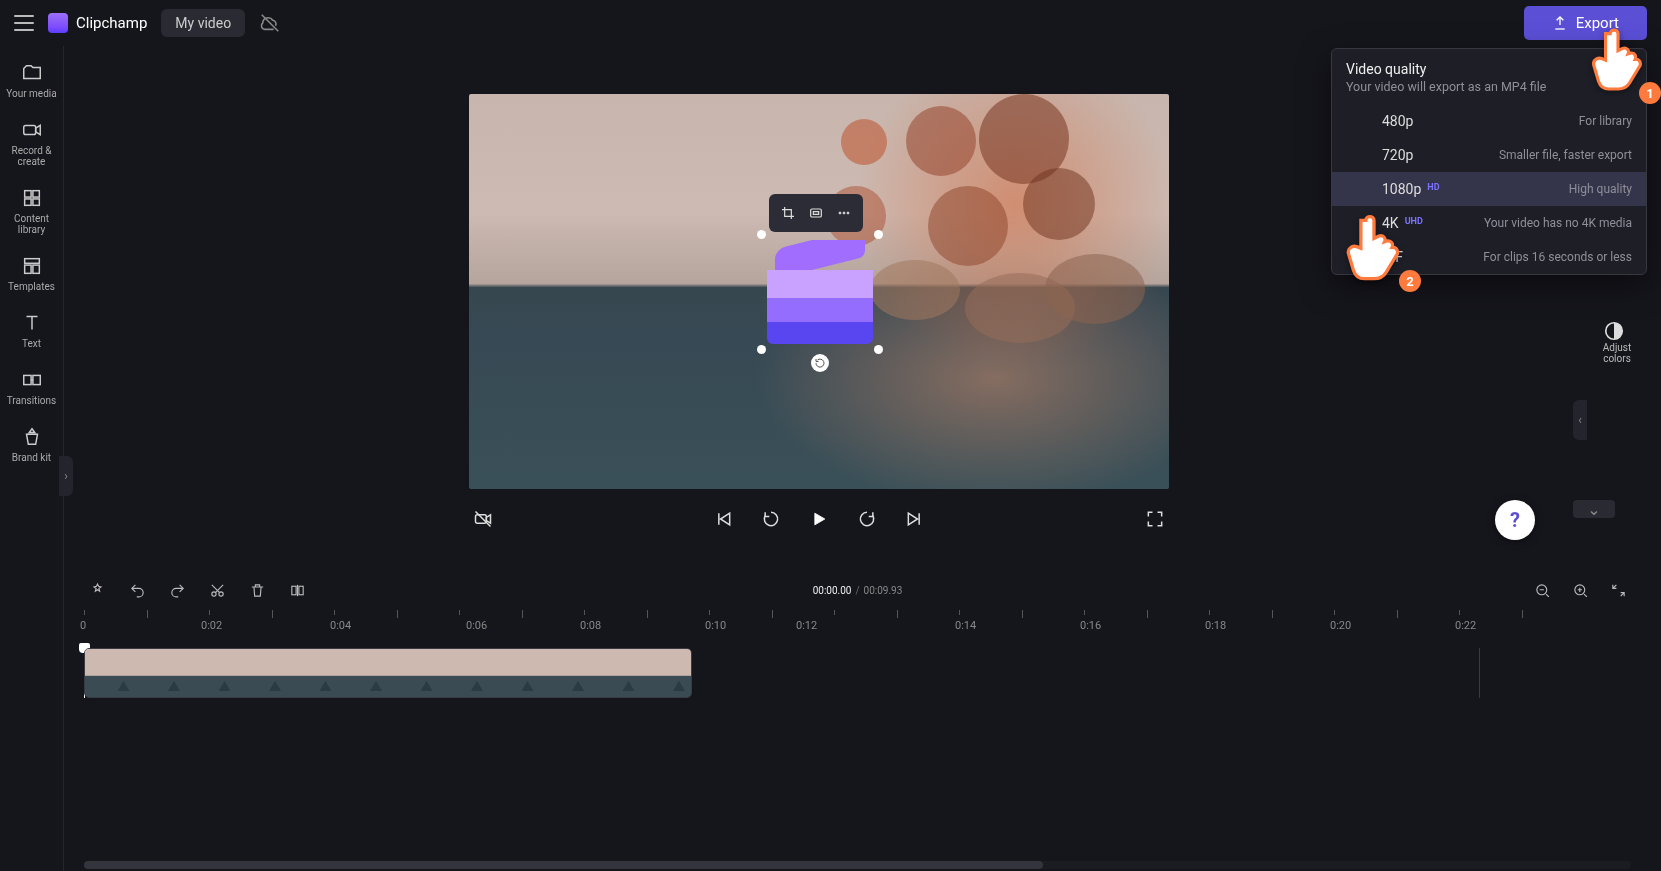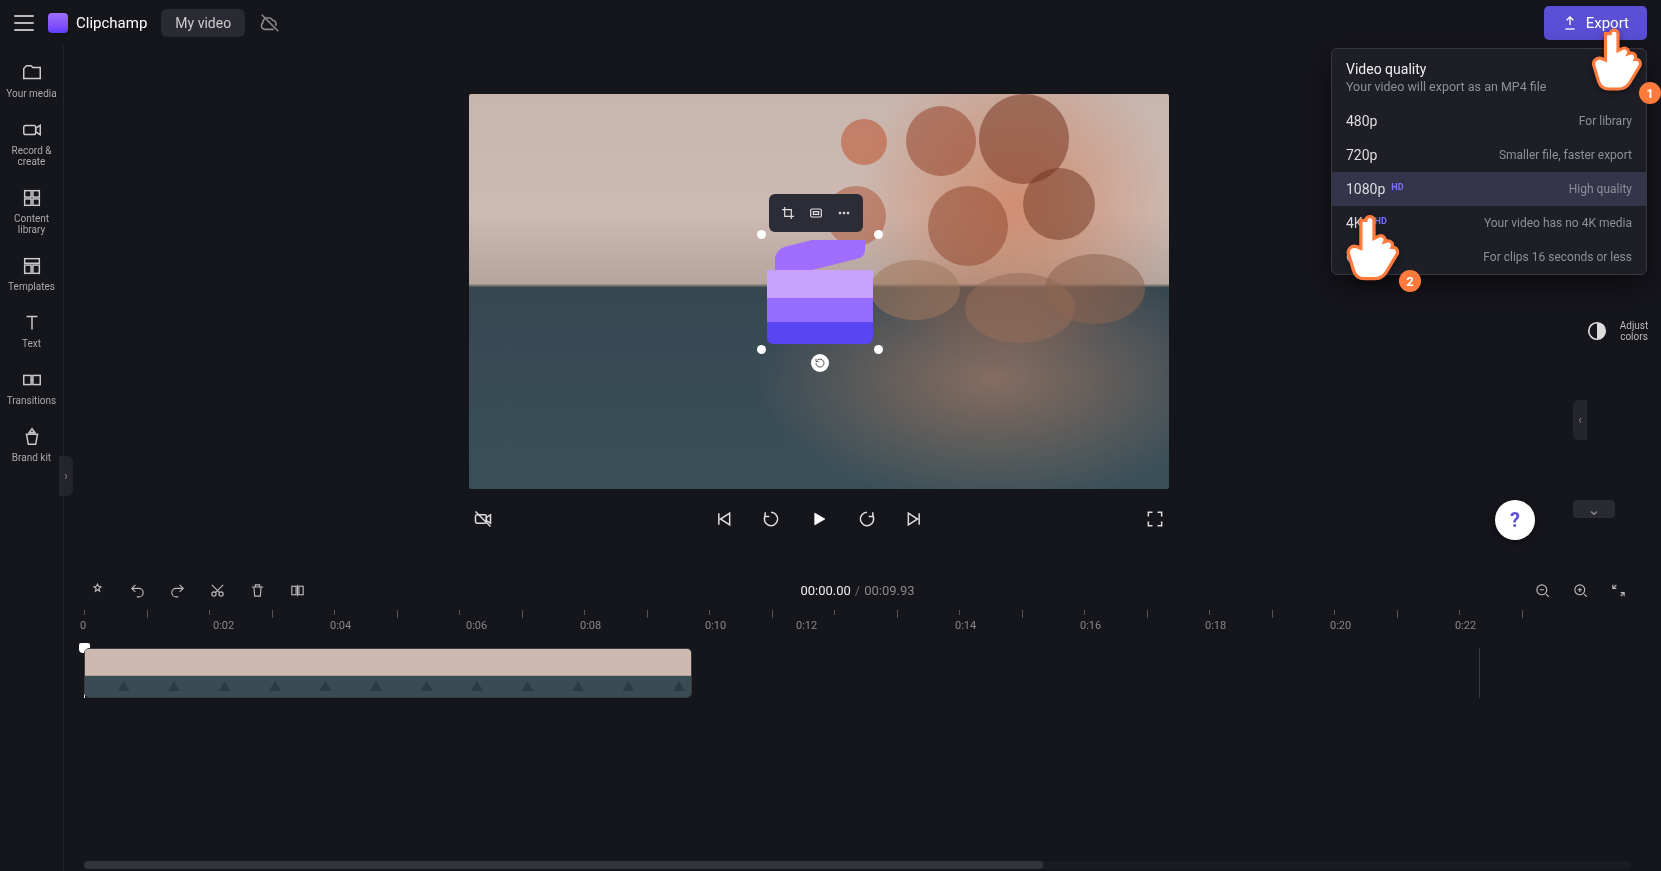--- a/index.html
+++ b/index.html
@@ -8,21 +8,21 @@
 
 .topbar { height:46px; display:flex; align-items:center; padding:0 14px; gap:14px; }
 .hamburger { width:20px; height:16px; display:flex; flex-direction:column; justify-content:space-between; cursor:pointer; }
 .hamburger span { height:2px; background:#bbb; border-radius:1px; }
 .logo-row { display:flex; align-items:center; gap:8px; }
 .logo-sq { width:20px; height:20px; border-radius:4px; background:linear-gradient(180deg,#9d6eff 0%,#8b5cf6 40%,#7e4cff 70%,#5a3dff 100%); }
 .logo-text { color:#fff; font-size:15px; }
 .pill { background:#2a2a33; color:#ccc; padding:6px 14px; border-radius:6px; font-size:14px; }
 .cloud-off { stroke:#888; width:22px; height:22px; }
 .flex-spacer { flex:1; }
-.export-btn { background:#5b4fd6; color:#fff; padding:8px 18px; border-radius:5px; display:flex; align-items:center; gap:8px; font-size:15px; }
+.export-btn { background:#5b4fd6; color:#fff; padding:8px 28px; border-radius:5px; display:flex; align-items:center; gap:8px; font-size:15px; }
 .export-btn svg { width:16px; height:16px; }
 
 
 .sidebar { position:absolute; left:0; top:46px; bottom:0; width:64px; background:#15151c; border-right:1px solid #25252e; padding-top:6px; }
 .side-item { display:flex; flex-direction:column; align-items:center; gap:4px; padding:10px 2px; cursor:pointer; color:#aaa; }
 .side-item svg { width:22px; height:22px; stroke:#ccc; }
 .side-label { font-size:10px; text-align:center; color:#aaa; line-height:1.1; }
 .side-collapse { position:absolute; right:-10px; top:410px; width:14px; height:40px; background:#24242d; border-radius:0 6px 6px 0; display:flex; align-items:center; justify-content:center; }
 .side-collapse::after{content:"›"; color:#888; font-size:12px;}
 
@@ -68,48 +68,48 @@
 
 .controls { margin-top:16px; width:700px; display:flex; align-items:center; justify-content:center; gap:20px; position:relative; }
 .controls .c { width:28px; height:28px; display:flex; align-items:center; justify-content:center; cursor:pointer; }
 .controls svg{width:20px;height:20px;stroke:#ddd;fill:none;}
 .controls .play svg{fill:#fff;stroke:#fff;}
 .ctl-left { position:absolute; left:0; }
 .ctl-right { position:absolute; right:0; }
 
 
 .right-rail { position:absolute; right:0; top:60px; width:88px; display:flex; flex-direction:column; align-items:center; }
-.right-item { margin-top:260px; display:flex; flex-direction:row; align-items:flex-end; gap:12px; color:#bbb; cursor:pointer;}
+.right-item { margin-top:260px; display:flex; flex-direction:column; align-items:flex-start; gap:0; color:#bbb; cursor:pointer;}
 .right-item svg{width:22px;height:22px;stroke:#ddd;}
 .right-label { font-size:10px; text-align:center; color:#bbb; line-height:1.1; white-space:pre-line;}
 .right-collapse { position:absolute; right:74px; top:400px; width:14px; height:40px; background:#24242d; border-radius:6px 0 0 6px; display:flex; align-items:center; justify-content:center;}
 .right-collapse::after{content:"‹"; color:#888; font-size:12px;}
 .right-chevron { position:absolute; right:46px; top:500px; width:42px;height:18px; background:#2a2a33; border-radius:4px; display:flex;align-items:center;justify-content:center;}
 .right-chevron::after{content:"⌄"; color:#888;}
 
 
 .help { position:absolute; right:126px; top:500px; width:40px; height:40px; background:#fff; border-radius:50%; display:flex; align-items:center; justify-content:center; color:#5b4fd6; font-weight:bold; font-size:20px; box-shadow:0 2px 8px rgba(0,0,0,.4);}
 
 
 .export-menu { position:absolute; right:14px; top:48px; width:316px; background:#1e1e27; border:1px solid #37373f; border-radius:6px; box-shadow:0 10px 30px rgba(0,0,0,.5); overflow:hidden; }
 .em-head { padding:12px 14px 10px; }
 .em-title { font-size:14px; color:#eee; }
 .em-sub { font-size:12.5px; color:#8f8f9a; margin-top:2px; }
 .em-opt { display:flex; align-items:center; justify-content:space-between; padding:9px 14px; cursor:pointer; font-size:14px; }
 .em-opt.sel { background:#34344a; }
-.em-left { display:flex; align-items:baseline; gap:6px; }
+.em-left { display:flex; align-items:baseline; gap:6px;margin-left:36px; }
 .badge { font-size:9px; font-weight:700; color:#7b72ff; position:relative; top:-4px; }
 .em-desc { font-size:12px; color:#8f8f9a; }
 
 
 .timeline { position:absolute; left:64px; right:10px; bottom:0; top:570px; background:#15151c; }
 .tl-toolbar { height:40px; display:flex; align-items:center; padding:0 24px; gap:22px; position:relative; }
 .tl-toolbar .t { width:18px; height:18px; display:flex; align-items:center; justify-content:center; cursor:pointer;}
 .tl-toolbar svg{width:17px;height:17px;stroke:#bbb;fill:none;}
-.tl-time { position:absolute; left:50%; transform:translateX(-50%); font-size:13px; }
+.tl-time { position:absolute; left:50%; transform:translateX(-50%); font-size:10px; }
 .tl-time .cur{color:#eee;} .tl-time .sep{color:#666;margin:0 4px;} .tl-time .dur{color:#888;}
 .tl-right { position:absolute; right:24px; display:flex; gap:20px; }
 
 .tl-ruler { height:26px; position:relative; margin-left:20px; }
 .tl-ruler .tick { position:absolute; top:0; height:8px; width:1px; background:#555; }
 .tl-ruler .tick.major { height:5px; }
 .tl-ruler .tlabel { position:absolute; top:9px; font-size:11px; color:#888; transform:translateX(-4px);}
 .tl-playhead { position:absolute; top:0; bottom:0; width:1px; background:#fff; }
 .tl-playhead::before { content:""; position:absolute; top:-5px; left:-5px; width:11px; height:10px; background:#fff; border-radius:2px 2px 4px 4px; }
 
@@ -435,21 +435,21 @@
         </div>
     </div>
   </div>
 
   <div class="tl-ruler" id="ruler">
       <div class="tick major" style="left: 0px;"></div>
       <div class="tick" style="left: 62.5px;"></div>
       <div class="tlabel" style="left: 0px;">0</div>
       <div class="tick major" style="left: 125px;"></div>
       <div class="tick" style="left: 187.5px;"></div>
-      <div class="tlabel" style="left: 133px;">0:02</div>
+      <div class="tlabel" style="left: 121px;">0:02</div>
       <div class="tick major" style="left: 250px;"></div>
       <div class="tick" style="left: 312.5px;"></div>
       <div class="tlabel" style="left: 250px;">0:04</div>
       <div class="tick major" style="left: 375px;"></div>
       <div class="tick" style="left: 437.5px;"></div>
       <div class="tlabel" style="left: 386px;">0:06</div>
       <div class="tick major" style="left: 500px;"></div>
       <div class="tick" style="left: 562.5px;"></div>
       <div class="tlabel" style="left: 500px;">0:08</div>
       <div class="tick major" style="left: 625px;"></div>

